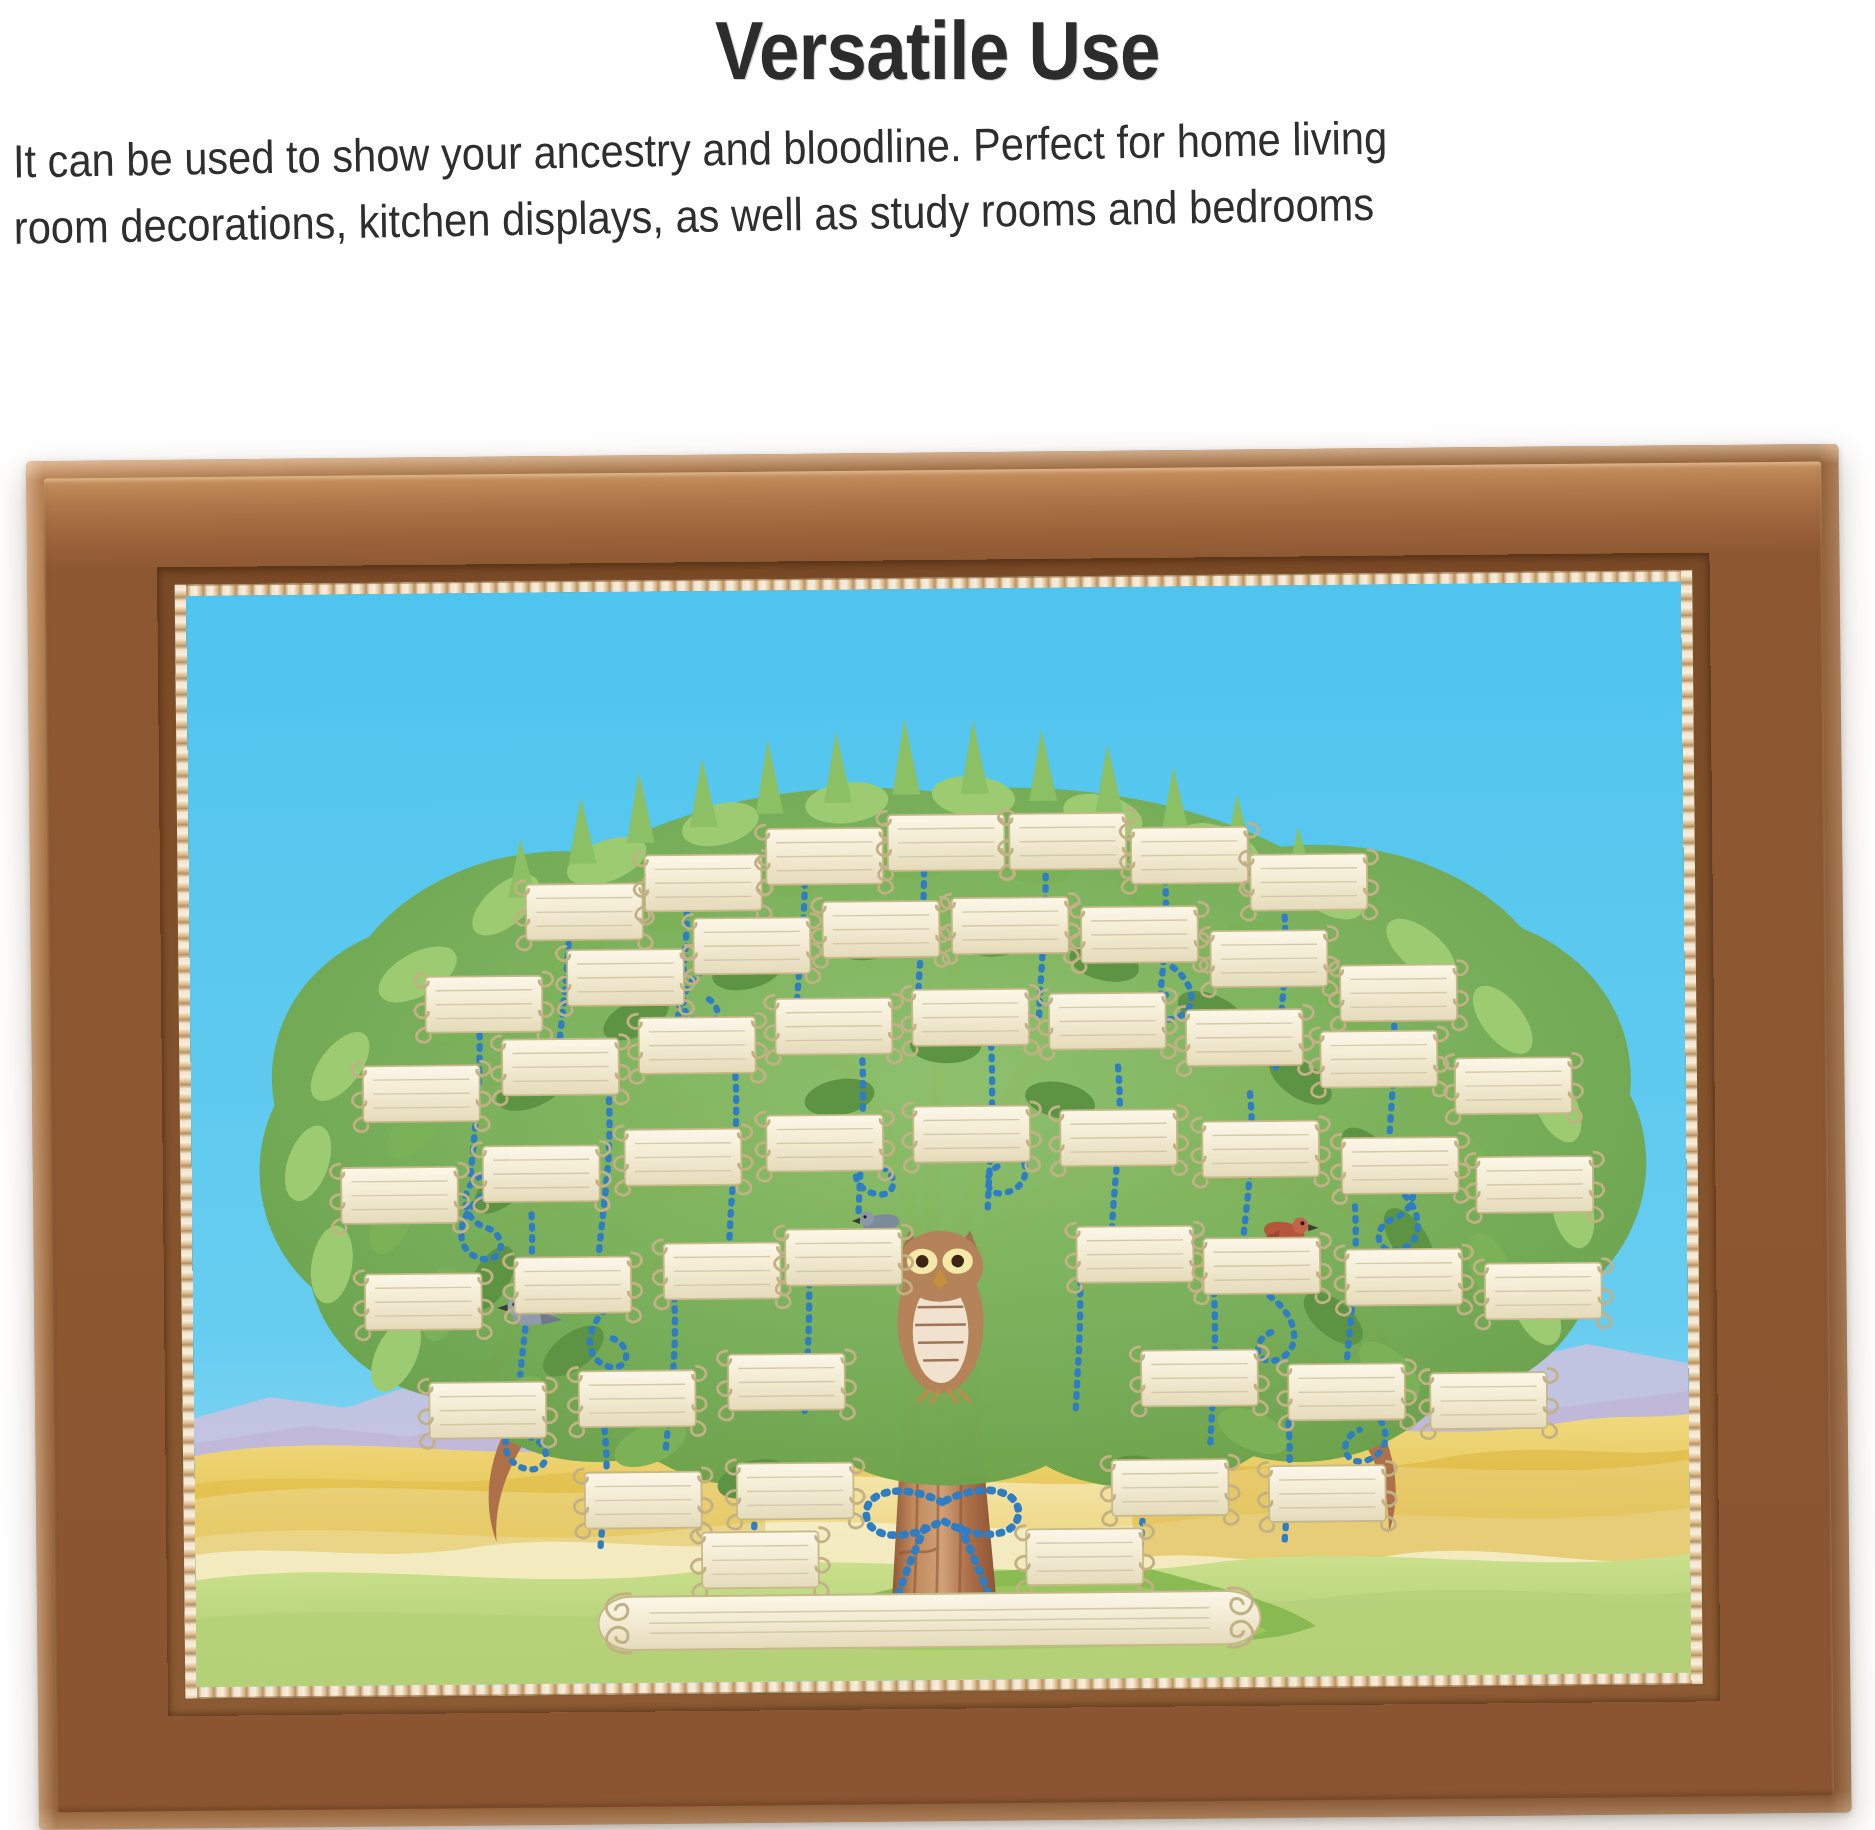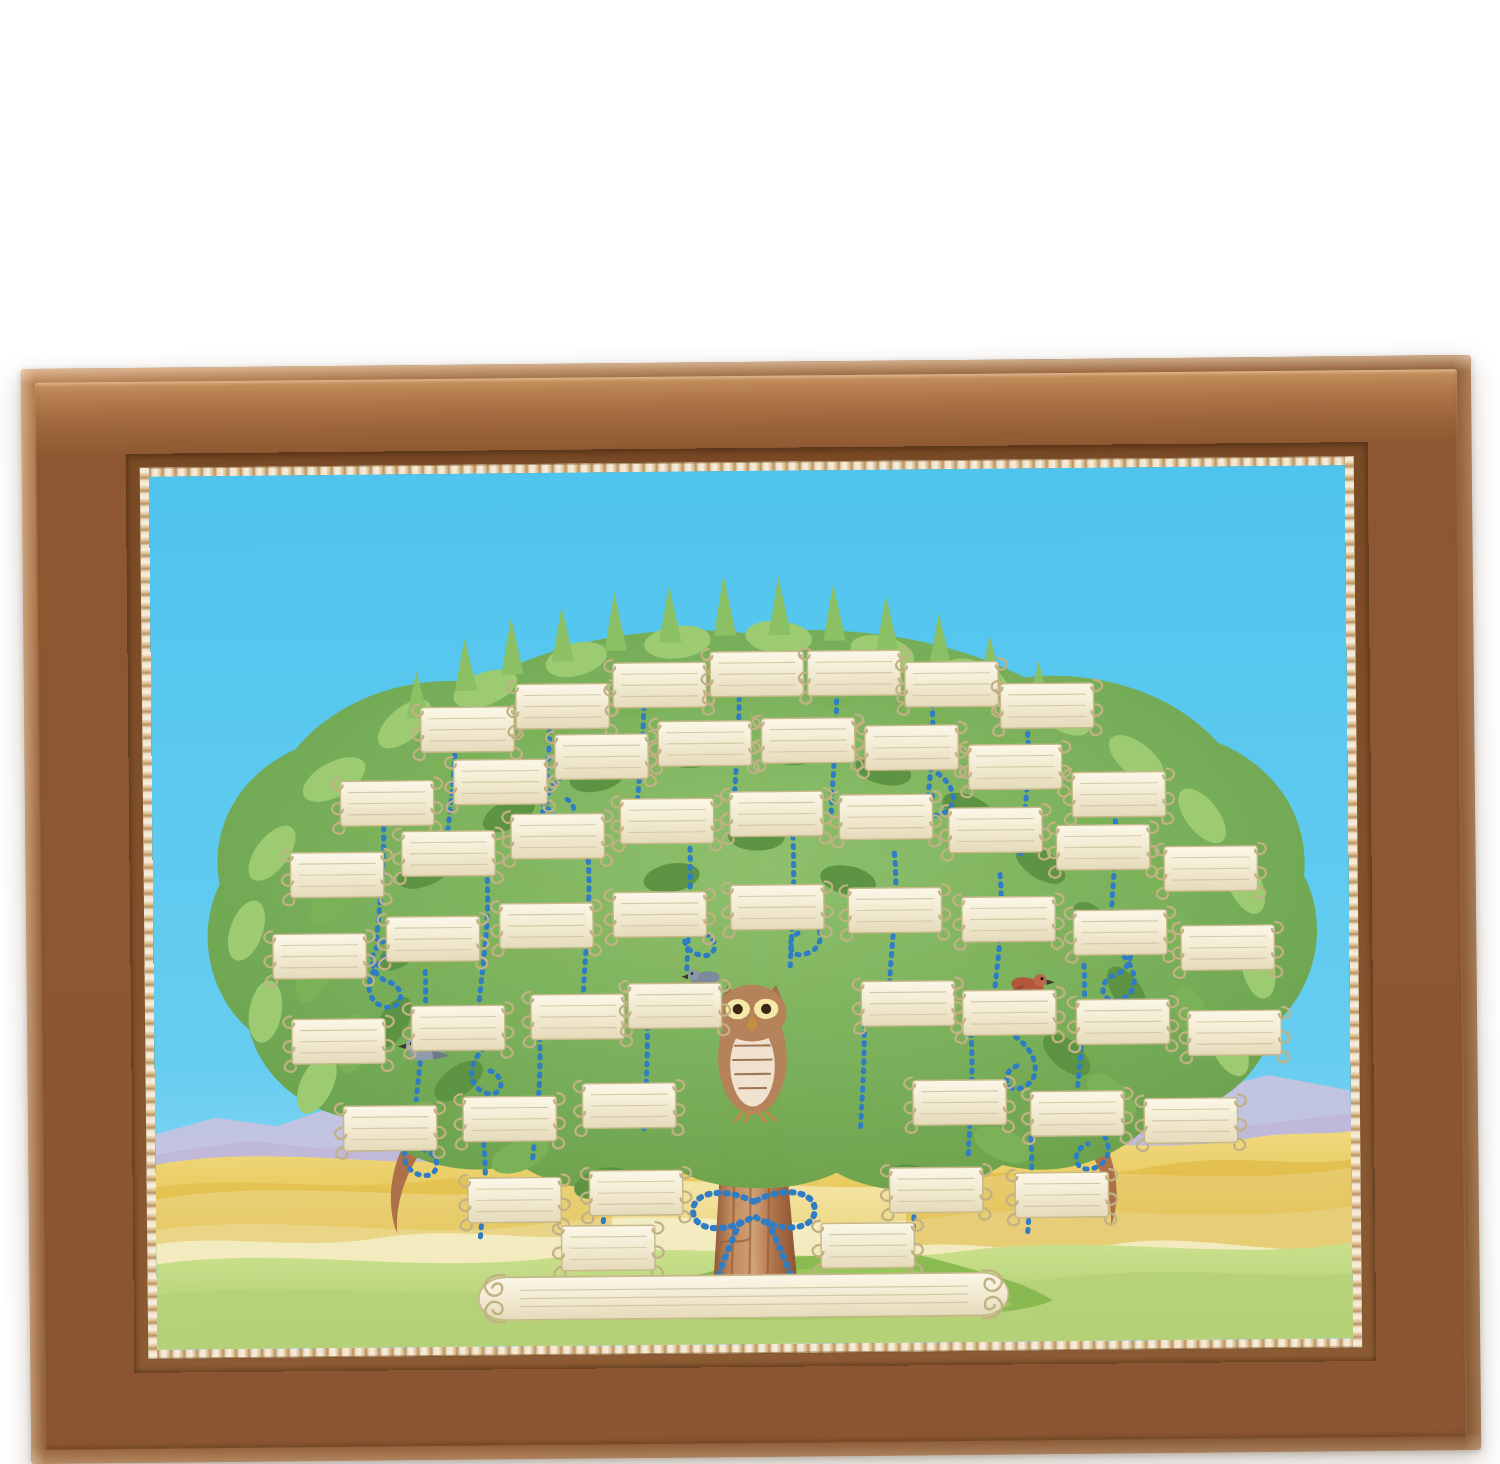--- a/index.html
+++ b/index.html
@@ -146,20 +146,27 @@
     background: #54c6ee;
     box-shadow: inset 0 0 0 1px rgba(120,150,120,0.5);
   }
   .art svg { display: block; width: 100%; height: 100%; }
 </style>
 </head>
 <body>
 
 <div id="page" data-interactable="false">
 
+  <div class="header" data-interactable="false">
+    <div class="title" data-interactable="false">Versatile Use</div>
+    <div class="subtitle" data-interactable="false">
+      <span class="l1" data-interactable="false">It can be used to show your ancestry and bloodline. Perfect for home living</span>
+      <span class="l2" data-interactable="false">room decorations, kitchen displays, as well as study rooms and bedrooms</span>
+    </div>
+  </div>
 
   <div class="frame-wrap" data-interactable="false">
     <div class="frame" data-interactable="false">
       <div class="moulding" data-interactable="false"></div>
       <div class="inner-step" data-interactable="false"></div>
 
       <div class="bead-border" data-interactable="false">
         <div class="art" data-interactable="false">
 
           <svg viewBox="0 0 1180 860" preserveAspectRatio="none" data-interactable="false">

